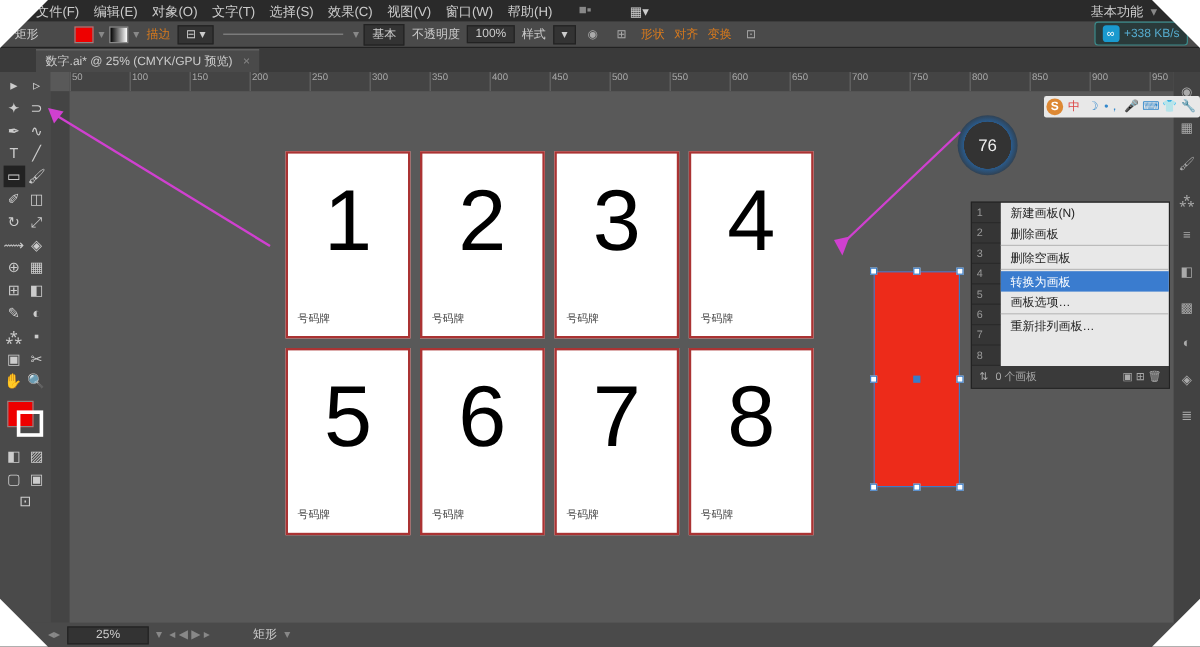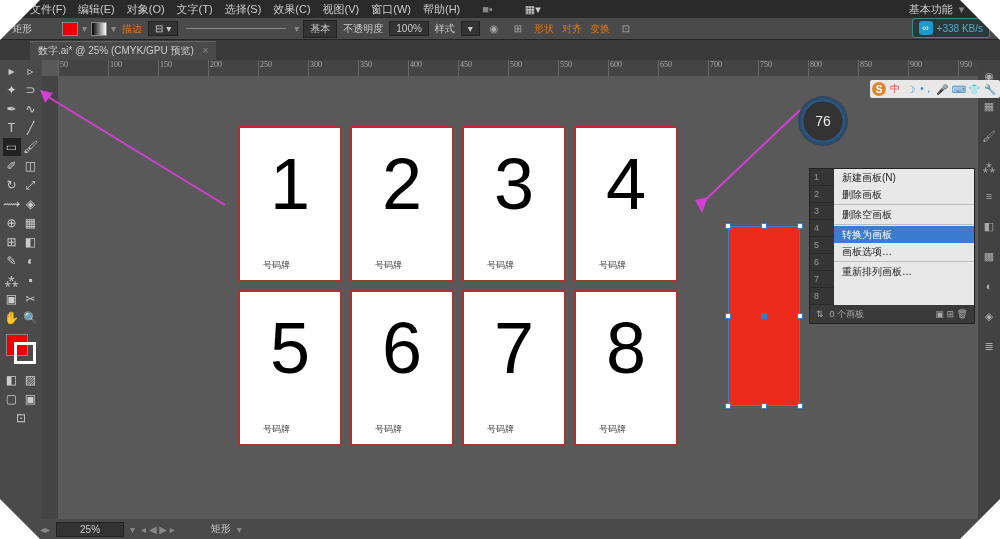--- a/index.html
+++ b/index.html
@@ -31,29 +31,29 @@
 .toolbox { width: 42px; background: #4a4a4a; display: flex; flex-direction: column; align-items: center; padding-top: 2px; gap: 1px; }
 .toolrow { display: flex; gap: 1px; }
 .tool { width: 18px; height: 18px; display: flex; align-items: center; justify-content: center; color: #ccc; font-size: 12px; cursor: pointer; }
 .tool.sel { background: #222; }
 .fillstroke { width: 30px; height: 30px; position: relative; margin-top: 6px; }
 .fillstroke .fill { position: absolute; width: 22px; height: 22px; background: #e00; border: 1px solid #888; top: 0; left: 0; }
 .fillstroke .stroke { position: absolute; width: 22px; height: 22px; border: 3px solid #fff; bottom: 0; right: 0; }
 
 .canvas { flex: 1; position: relative; background: #595959; }
 .ruler-h { position: absolute; top: 0; left: 16px; right: 0; height: 16px; background: #444; display: flex; overflow: hidden; }
-.ruler-h span { flex: 0 0 50px; font-size: 8px; color: #aaa; border-left: 1px solid #666; padding-left: 1px; font-family: Liberation Serif, serif; }
+.ruler-h span { flex: 0 0 50px; font-size: 8px; color: #aaa; border-left: 1px solid #666; padding-left: 1px; }
 .ruler-v { position: absolute; top: 16px; left: 0; width: 16px; bottom: 0; background: #444; }
 .canvas-inner { position: absolute; top: 16px; left: 16px; right: 0; bottom: 0; }
 
 .cards { position: absolute; top: 50px; left: 180px; display: flex; flex-direction: column; gap: 8px; }
 .cardrow { display: flex; gap: 8px; }
 .card { width: 104px; height: 156px; background: #fff; border: 2px solid #a33; position: relative; }
 .card .num { font-size: 72px; font-weight: 400; color: #000; text-align: center; line-height: 1; margin-top: 20px; font-family: Arial, sans-serif; }
-.card .label { position: absolute; bottom: 8px; left: 8px; font-size: 9px; color: #444; margin-left: 15px; }
+.card .label { position: absolute; bottom: 8px; left: 8px; font-size: 9px; color: #444; }
 
 .redrect { position: absolute; top: 150px; left: 670px; width: 72px; height: 180px; background: #ed2b1a; border: 1px solid #3a7cc7; }
 .handle { position: absolute; width: 6px; height: 6px; background: #fff; border: 1px solid #3a7cc7; }
 .h-tl { top: -4px; left: -4px; } .h-tm { top: -4px; left: calc(50% - 3px); } .h-tr { top: -4px; right: -4px; }
 .h-ml { top: calc(50% - 3px); left: -4px; } .h-mr { top: calc(50% - 3px); right: -4px; }
 .h-bl { bottom: -4px; left: -4px; } .h-bm { bottom: -4px; left: calc(50% - 3px); } .h-br { bottom: -4px; right: -4px; }
 .h-c { top: calc(50% - 3px); left: calc(50% - 3px); background: #3a7cc7; border: none; }
 
 .gauge { position: absolute; top: 20px; right: 130px; width: 50px; height: 50px; border-radius: 50%; background: radial-gradient(circle, #333 55%, #2a5a8a 56%, #333 80%); display: flex; align-items: center; justify-content: center; color: #eee; font-size: 14px; }
 

